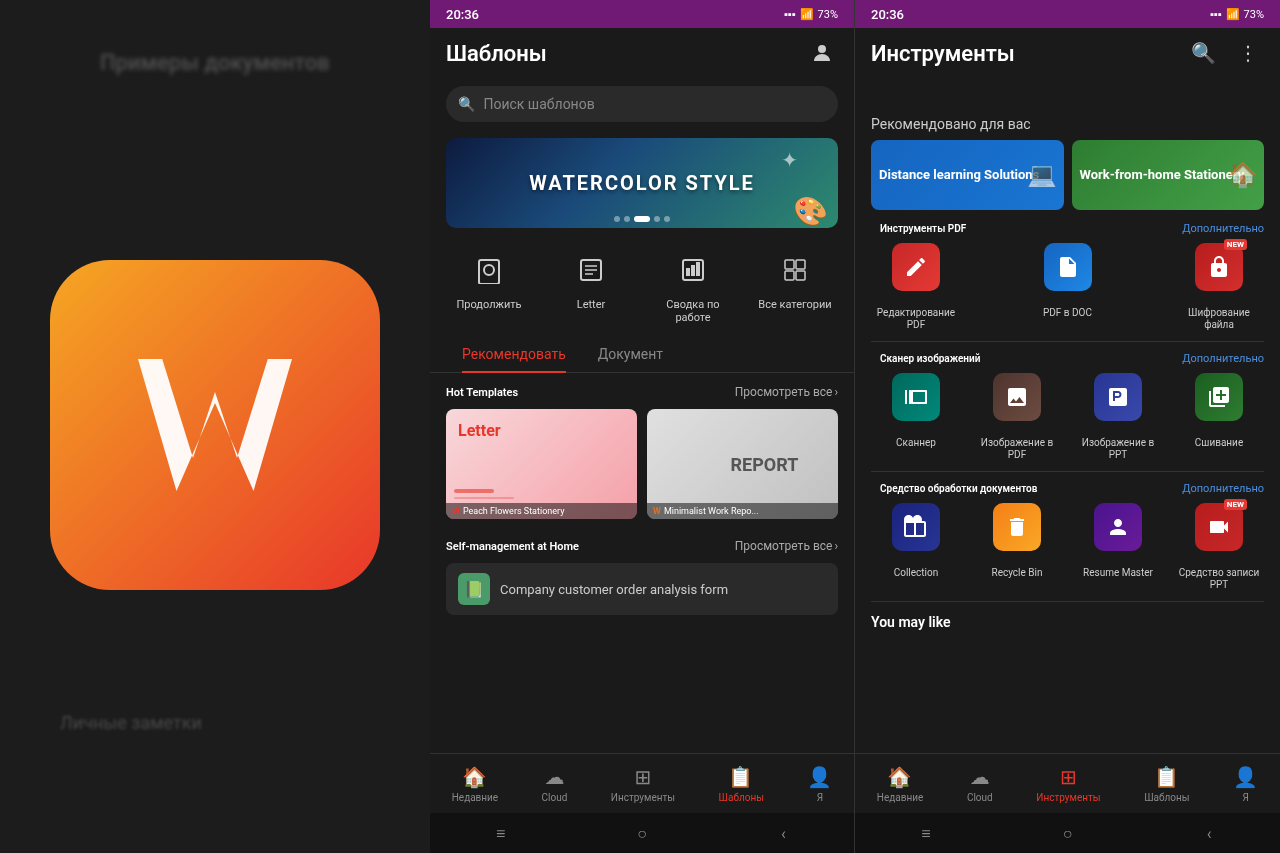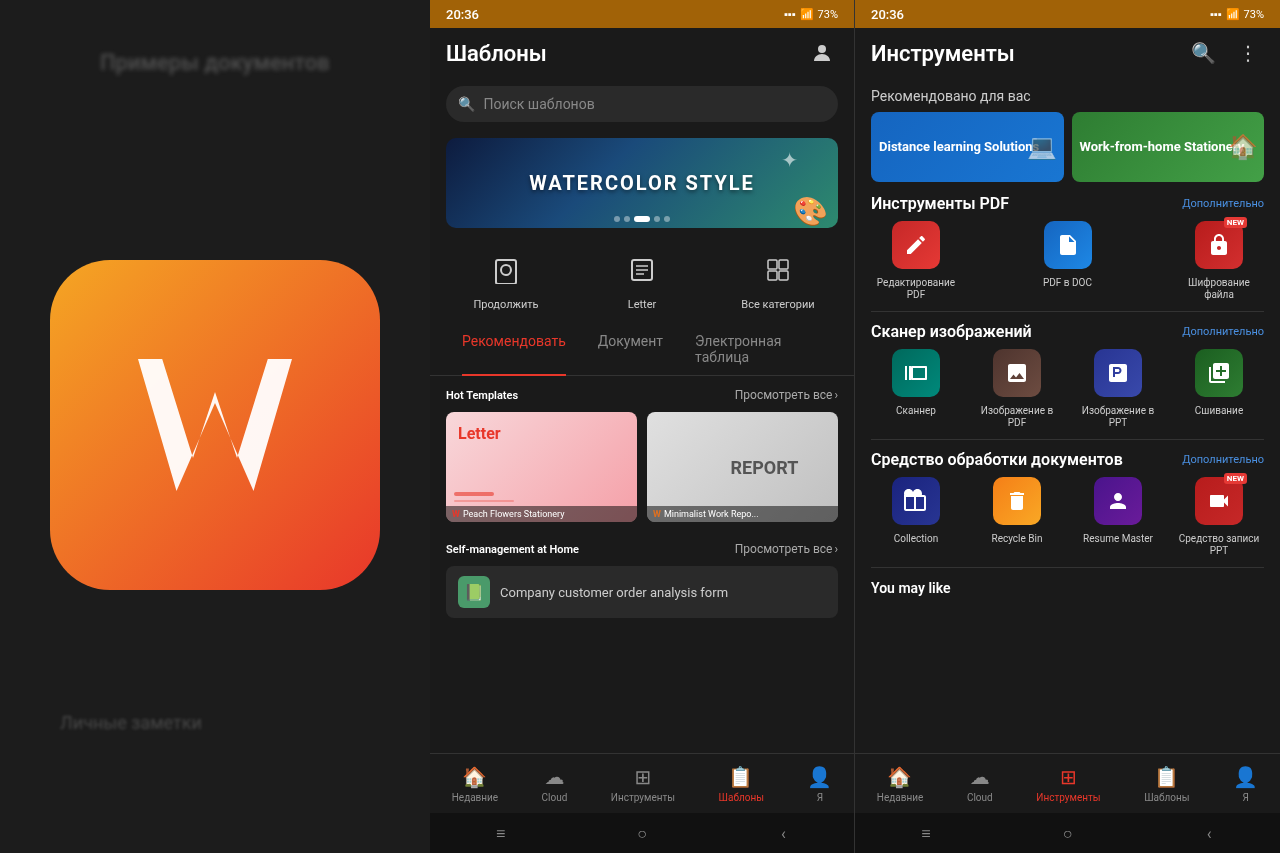--- a/index.html
+++ b/index.html
@@ -103,21 +103,21 @@
       flex-direction: column;
     }
 
     
     .status-bar {
       height: 28px;
       display: flex;
       align-items: center;
       justify-content: space-between;
       padding: 0 16px;
-      background: #a16207;
+      background: #701a75;
     }
 
     .status-time {
       font-size: 13px;
       color: #fff;
       font-weight: 500;
     }
 
     .status-icons {
       display: flex;
@@ -444,20 +444,21 @@
 
     
     .recommended-section {
       padding: 10px 16px 6px;
     }
 
     .recommended-title {
       font-size: 14px;
       color: #ccc;
       margin-bottom: 8px;
+      margin-top: 28px;
     }
 
     .recommended-cards {
       display: flex;
       gap: 8px;
     }
 
     .rec-card-blue {
       flex: 1;
       height: 70px;
@@ -497,40 +498,41 @@
     }
 
     .tools-section-header {
       display: flex;
       justify-content: space-between;
       align-items: center;
       margin-bottom: 8px;
     }
 
     .tools-section-title {
-      font-size: 16px;
+      font-size: 10px;
       font-weight: 600;
       color: #fff;
+      margin-left: 9px;
     }
 
     .tools-more-link {
       font-size: 11px;
       color: #4a90e2;
     }
 
     .tools-grid {
       display: flex;
       justify-content: space-between;
     }
 
     .tool-item {
       display: flex;
       flex-direction: column;
       align-items: center;
-      gap: 8px;
+      gap: 16px;
       width: 90px;
     }
 
     .tool-icon-wrapper {
       width: 48px;
       height: 48px;
       border-radius: 10px;
       display: flex;
       align-items: center;
       justify-content: center;
@@ -685,34 +687,44 @@
               <line x1="8" y1="10" x2="20" y2="10" stroke="#ccc" stroke-width="1.5"></line>
               <line x1="8" y1="14" x2="20" y2="14" stroke="#ccc" stroke-width="1.5"></line>
               <line x1="8" y1="18" x2="16" y2="18" stroke="#ccc" stroke-width="1.5"></line>
             </svg>
           </div>
           <span class="quick-action-label">Letter</span>
         </div>
         <div class="quick-action-item">
           <div class="quick-action-icon">
             <svg width="28" height="28" viewBox="0 0 28 28">
+              <rect x="4" y="4" width="20" height="20" rx="2" fill="none" stroke="#ccc" stroke-width="2"></rect>
+              <rect x="7" y="12" width="4" height="8" fill="#ccc"></rect>
+              <rect x="12" y="9" width="4" height="11" fill="#ccc"></rect>
+              <rect x="17" y="6" width="4" height="14" fill="#ccc"></rect>
+            </svg>
+          </div>
+          <span class="quick-action-label">Сводка по работе</span>
+        </div>
+        <div class="quick-action-item">
+          <div class="quick-action-icon">
+            <svg width="28" height="28" viewBox="0 0 28 28">
               <rect x="4" y="4" width="9" height="9" rx="1" fill="none" stroke="#ccc" stroke-width="1.5"></rect>
               <rect x="15" y="4" width="9" height="9" rx="1" fill="none" stroke="#ccc" stroke-width="1.5"></rect>
               <rect x="4" y="15" width="9" height="9" rx="1" fill="none" stroke="#ccc" stroke-width="1.5"></rect>
               <rect x="15" y="15" width="9" height="9" rx="1" fill="none" stroke="#ccc" stroke-width="1.5"></rect>
             </svg>
           </div>
           <span class="quick-action-label">Все категории</span>
         </div>
       </div>
 
       <div class="content-tabs">
         <div class="content-tab active">Рекомендовать</div>
         <div class="content-tab">Документ</div>
-        <div class="content-tab">Электронная таблица</div>
       </div>
 
       <div class="template-section">
         <div class="section-header">
           <span class="section-title">Hot Templates</span>
           <span class="section-more">
             <span>Просмотреть все</span>
             <span>›</span>
           </span>
         </div>

